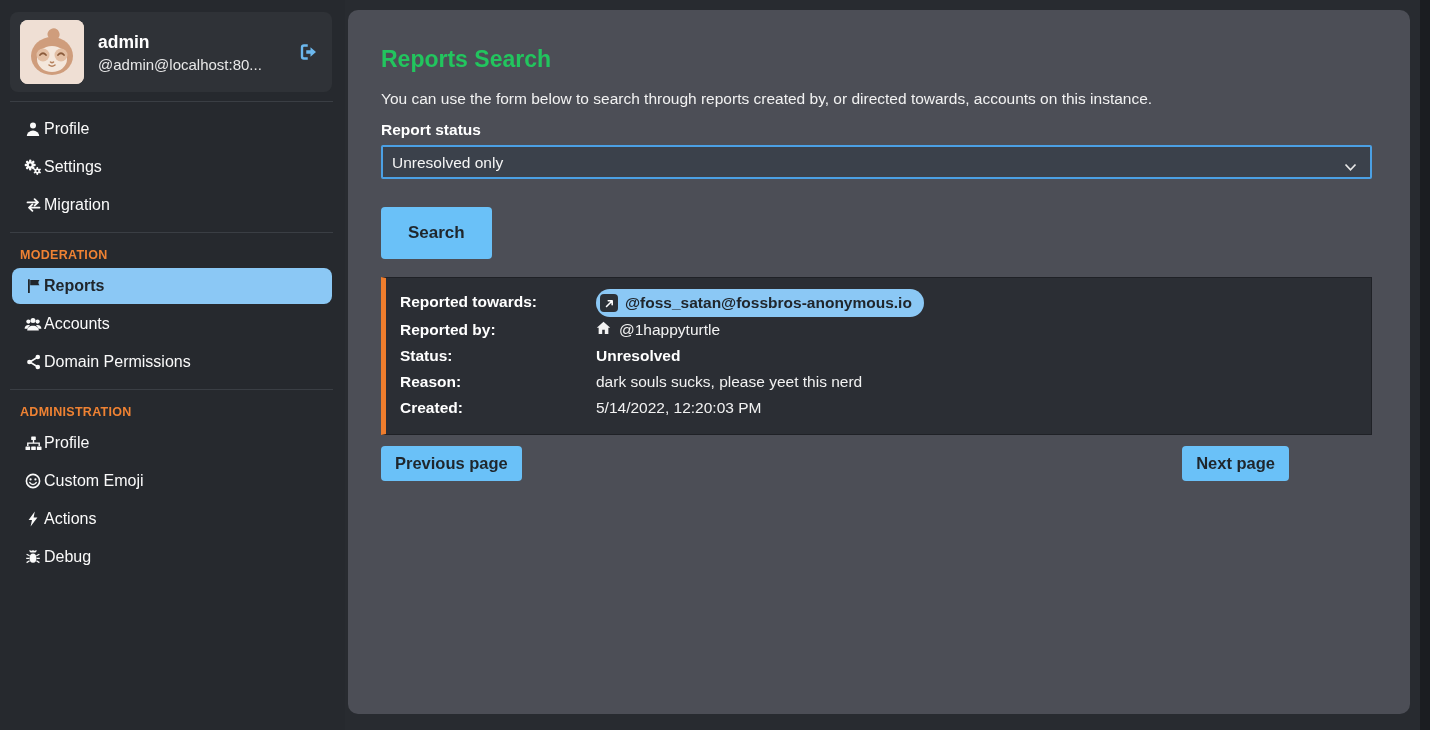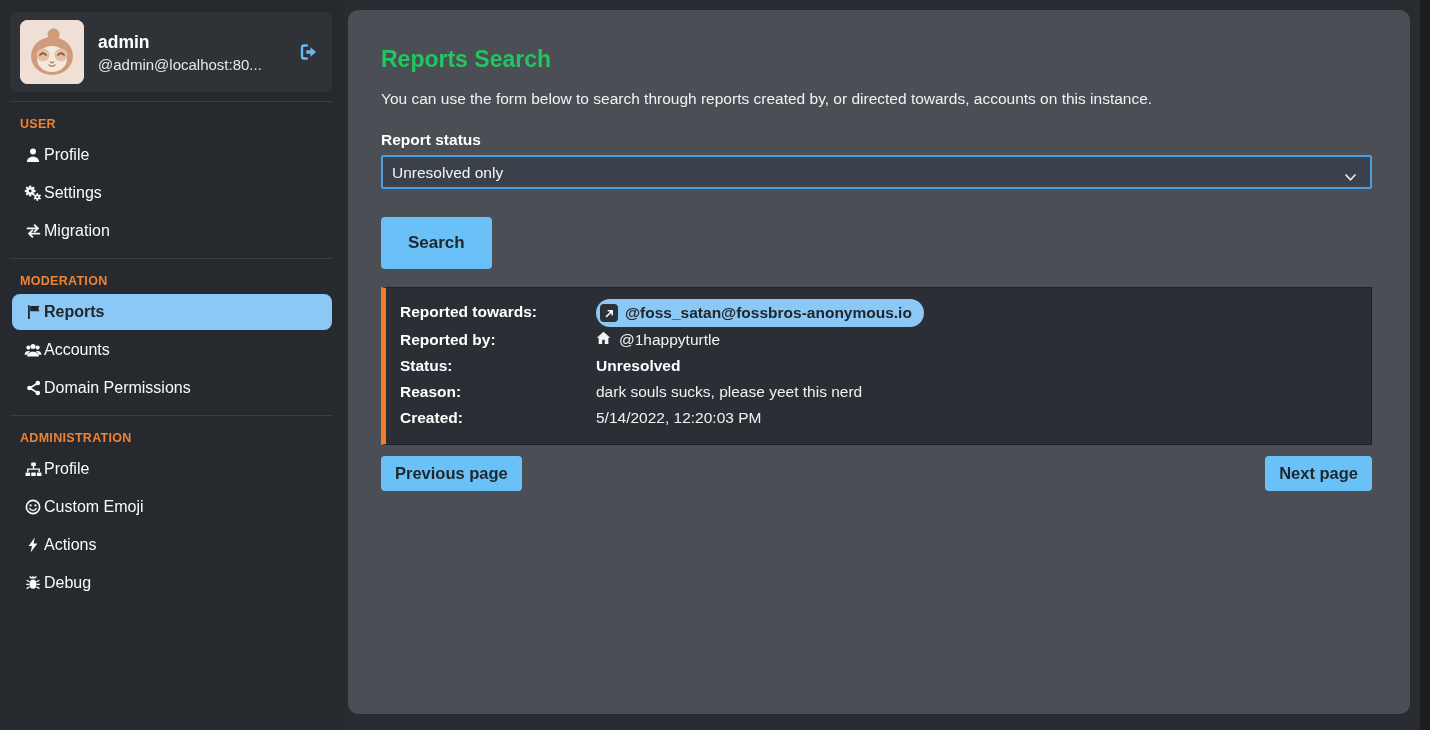--- a/index.html
+++ b/index.html
@@ -50,21 +50,21 @@
   
   .main-wrap { flex:1; padding:10px 20px 16px 3px; }
   .panel {
     background:#4c4e56;
     border-radius:10px;
     height:100%;
     padding:36px 36px 0 33px;
   }
   .page-title { font-size:23px; font-weight:bold; color:#22c55e; }
   .page-desc { margin-top:17px; font-size:15.5px; color:#f2f2f2; }
-  .field-label { margin-top:23px; font-size:15.5px; font-weight:bold; color:#ffffff; }
+  .field-label { margin-top:13px; font-size:15.5px; font-weight:bold; color:#ffffff; }
   .select-wrap { position:relative; margin-top:6px; }
   select.status-select {
     width:991px; height:34px;
     background:#3b414b;
     border:2px solid #4ba0e4;
     border-radius:2px;
     color:#f5f5f5;
     font-family:"Liberation Sans", sans-serif;
     font-size:15.5px;
     padding:0 30px 0 9px;
@@ -105,21 +105,21 @@
     cursor:pointer;
   }
   .pill-icon {
     width:18px; height:18px; border-radius:4px;
     background:#2c3137;
     display:flex; align-items:center; justify-content:center;
   }
   .home-icon svg { fill:#f2f2f2; }
 
   .pagination {
-    width:991px; margin-top:11px;
+    width:908px; margin-top:11px;
     display:flex; justify-content:space-between;
   }
   .page-btn { font-size:16.5px; padding:8px 14px; }
 
   .edge-strip { position:absolute; top:0; right:0; width:10px; height:100%; background:#1b1d21; }
 </style>
 </head>
 <body>
 
 <div class="app">
@@ -148,21 +148,20 @@
       <span class="logout">
         <svg width="22" height="20" viewBox="0 0 16 16">
           <path d="M7 2.8H4A1.6 1.6 0 0 0 2.4 4.4v7.2A1.6 1.6 0 0 0 4 13.2h3" fill="none" stroke="#6cb8ee" stroke-width="1.9"></path>
           <path d="M9.2 4.2 13.6 8l-4.4 3.8V9.4H5.8V6.6h3.4z" fill="#6cb8ee"></path>
         </svg>
       </span>
     </div>
 
     <hr class="sb-hr">
 
-    <div class="section-label">USER</div>
 
     <div class="nav-item">
       <span class="nav-icon">
         <svg width="16" height="16" viewBox="0 0 16 16">
             <circle cx="8" cy="4.6" r="3"></circle>
             <path d="M1.8 15a6.2 5.4 0 0 1 12.4 0z"></path>
           </svg>
       </span>
       <span class="nav-label">Profile</span>
     </div>

